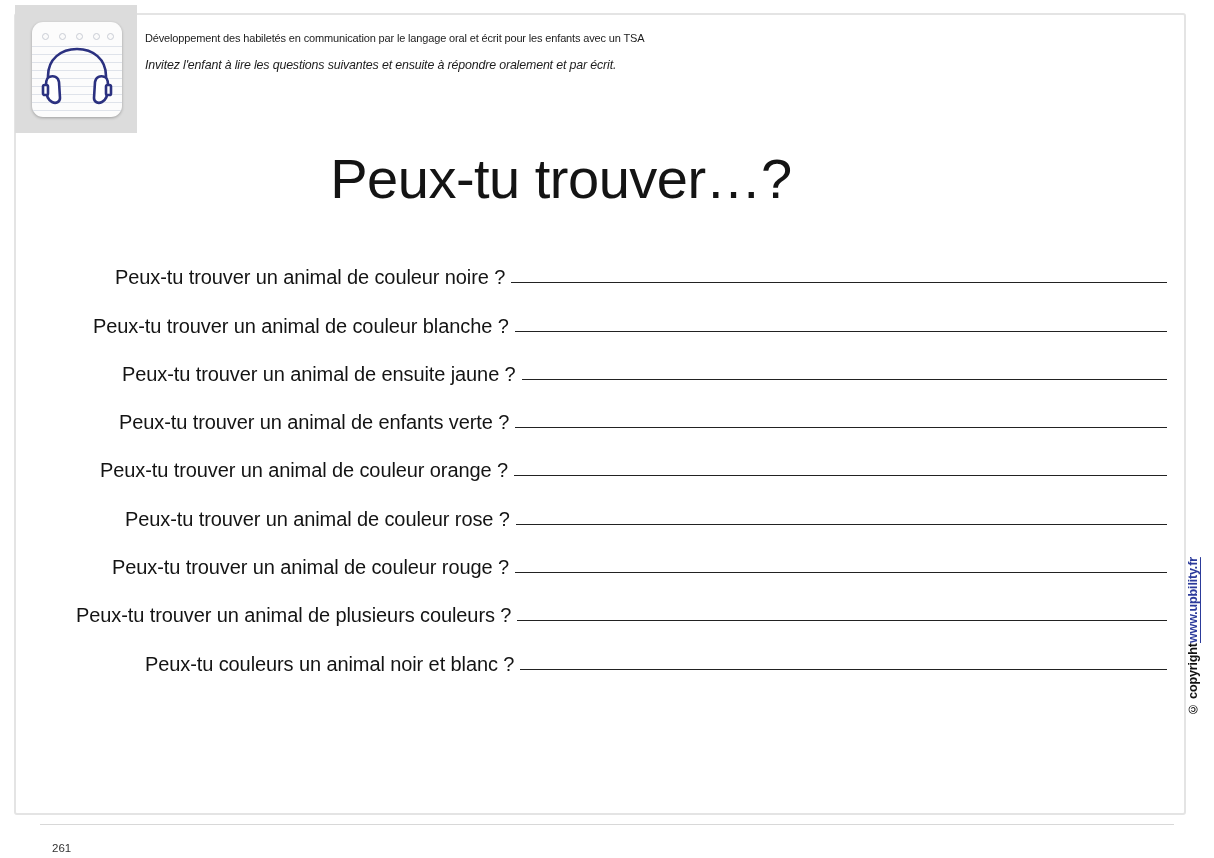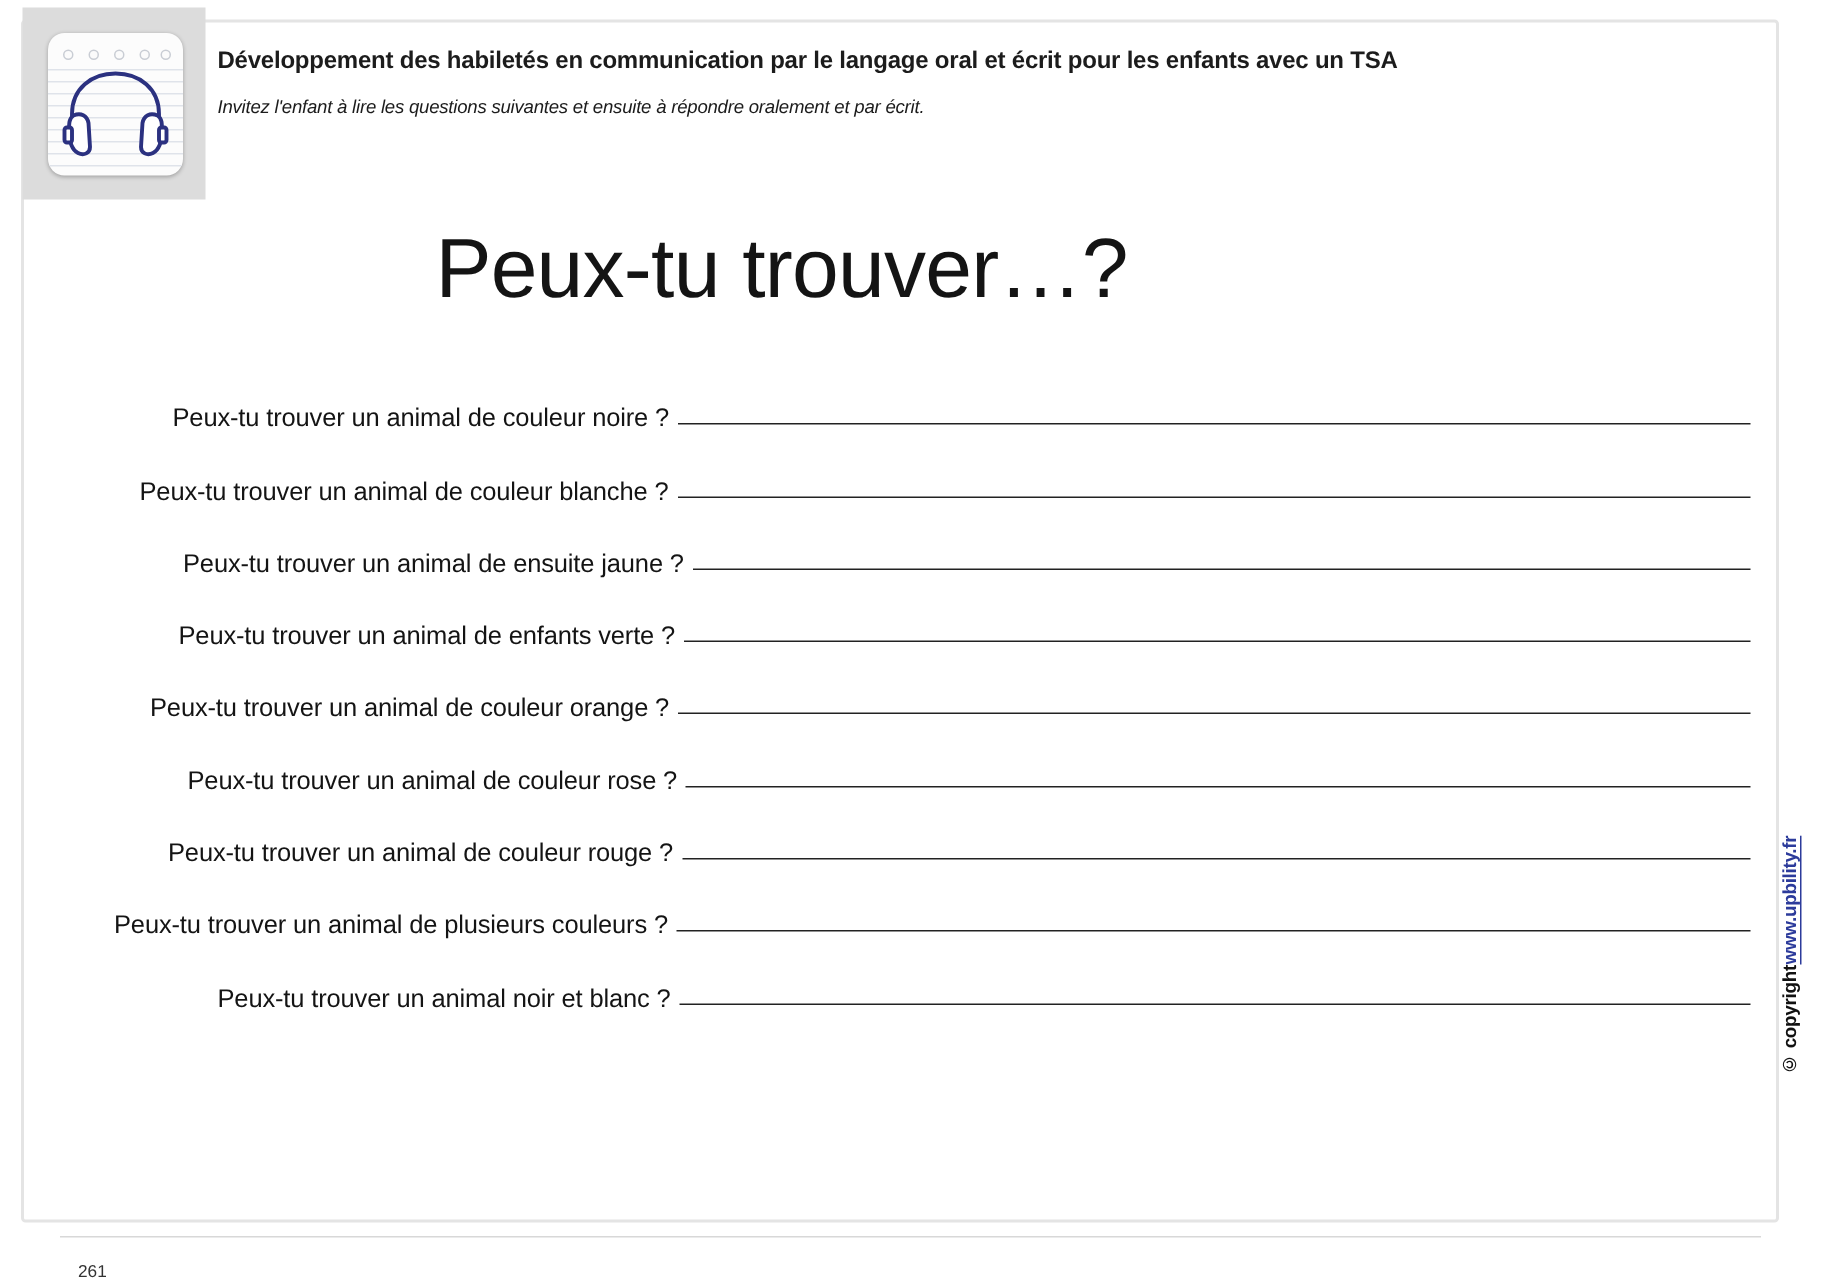--- a/index.html
+++ b/index.html
@@ -75,22 +75,22 @@
     height: 64px;
   }
 
   #header-text {
     position: absolute;
     left: 145px;
     top: 32px;
     width: 950px;
   }
   #header-title-line {
-    font-size: 16px;
-    font-weight: bold;
+    font-size: 11px;
+    font-weight: normal;
     color: #1c1c1c;
     letter-spacing: -0.15px;
     white-space: nowrap;
   }
   #header-subtitle-line {
     font-size: 12.4px;
     font-style: italic;
     color: #1c1c1c;
     margin-top: 14px;
     letter-spacing: -0.15px;
@@ -101,36 +101,37 @@
   #worksheet-title {
     position: absolute;
     left: 0;
     top: 146px;
     width: 1042px;
     text-align: center;
     font-size: 56px;
     font-weight: normal;
     color: #141414;
     letter-spacing: -0.5px;
+    padding-left: 40px;
   }
 
   
   #question-list {
     position: absolute;
     left: 40px;
     top: 243px;
     width: 1127px;
   }
   .question-row {
     display: flex;
     align-items: flex-end;
     height: 48.3px;
   }
   .question-text {
-    font-size: 17px;
+    font-size: 20px;
     color: #141414;
     white-space: nowrap;
     line-height: 1;
     padding-bottom: 4px;
     letter-spacing: -0.1px;
   }
   .answer-line {
     flex: 1 1 auto;
     border-bottom: 1.6px solid #222;
     margin-left: 6px;
@@ -260,21 +261,21 @@
     <div class="question-text">Peux-tu trouver un animal de couleur rouge ?</div>
     <div class="answer-line"></div>
   </div>
   <div class="question-row">
     <div style="width:36px"></div>
     <div class="question-text">Peux-tu trouver un animal de plusieurs couleurs ?</div>
     <div class="answer-line"></div>
   </div>
   <div class="question-row">
     <div style="width:105px"></div>
-    <div class="question-text">Peux-tu trouver un animal noir et blanc ?</div>
+    <div class="question-text">Peux-tu couleurs un animal noir et blanc ?</div>
     <div class="answer-line"></div>
   </div>
 </div>
 
 <div id="copyright-vertical">
   <span id="copyright-label">© copyright </span>
     <span id="copyright-url">www.upbility.fr</span>
 </div>
 
 <div id="footer-rule"></div>

